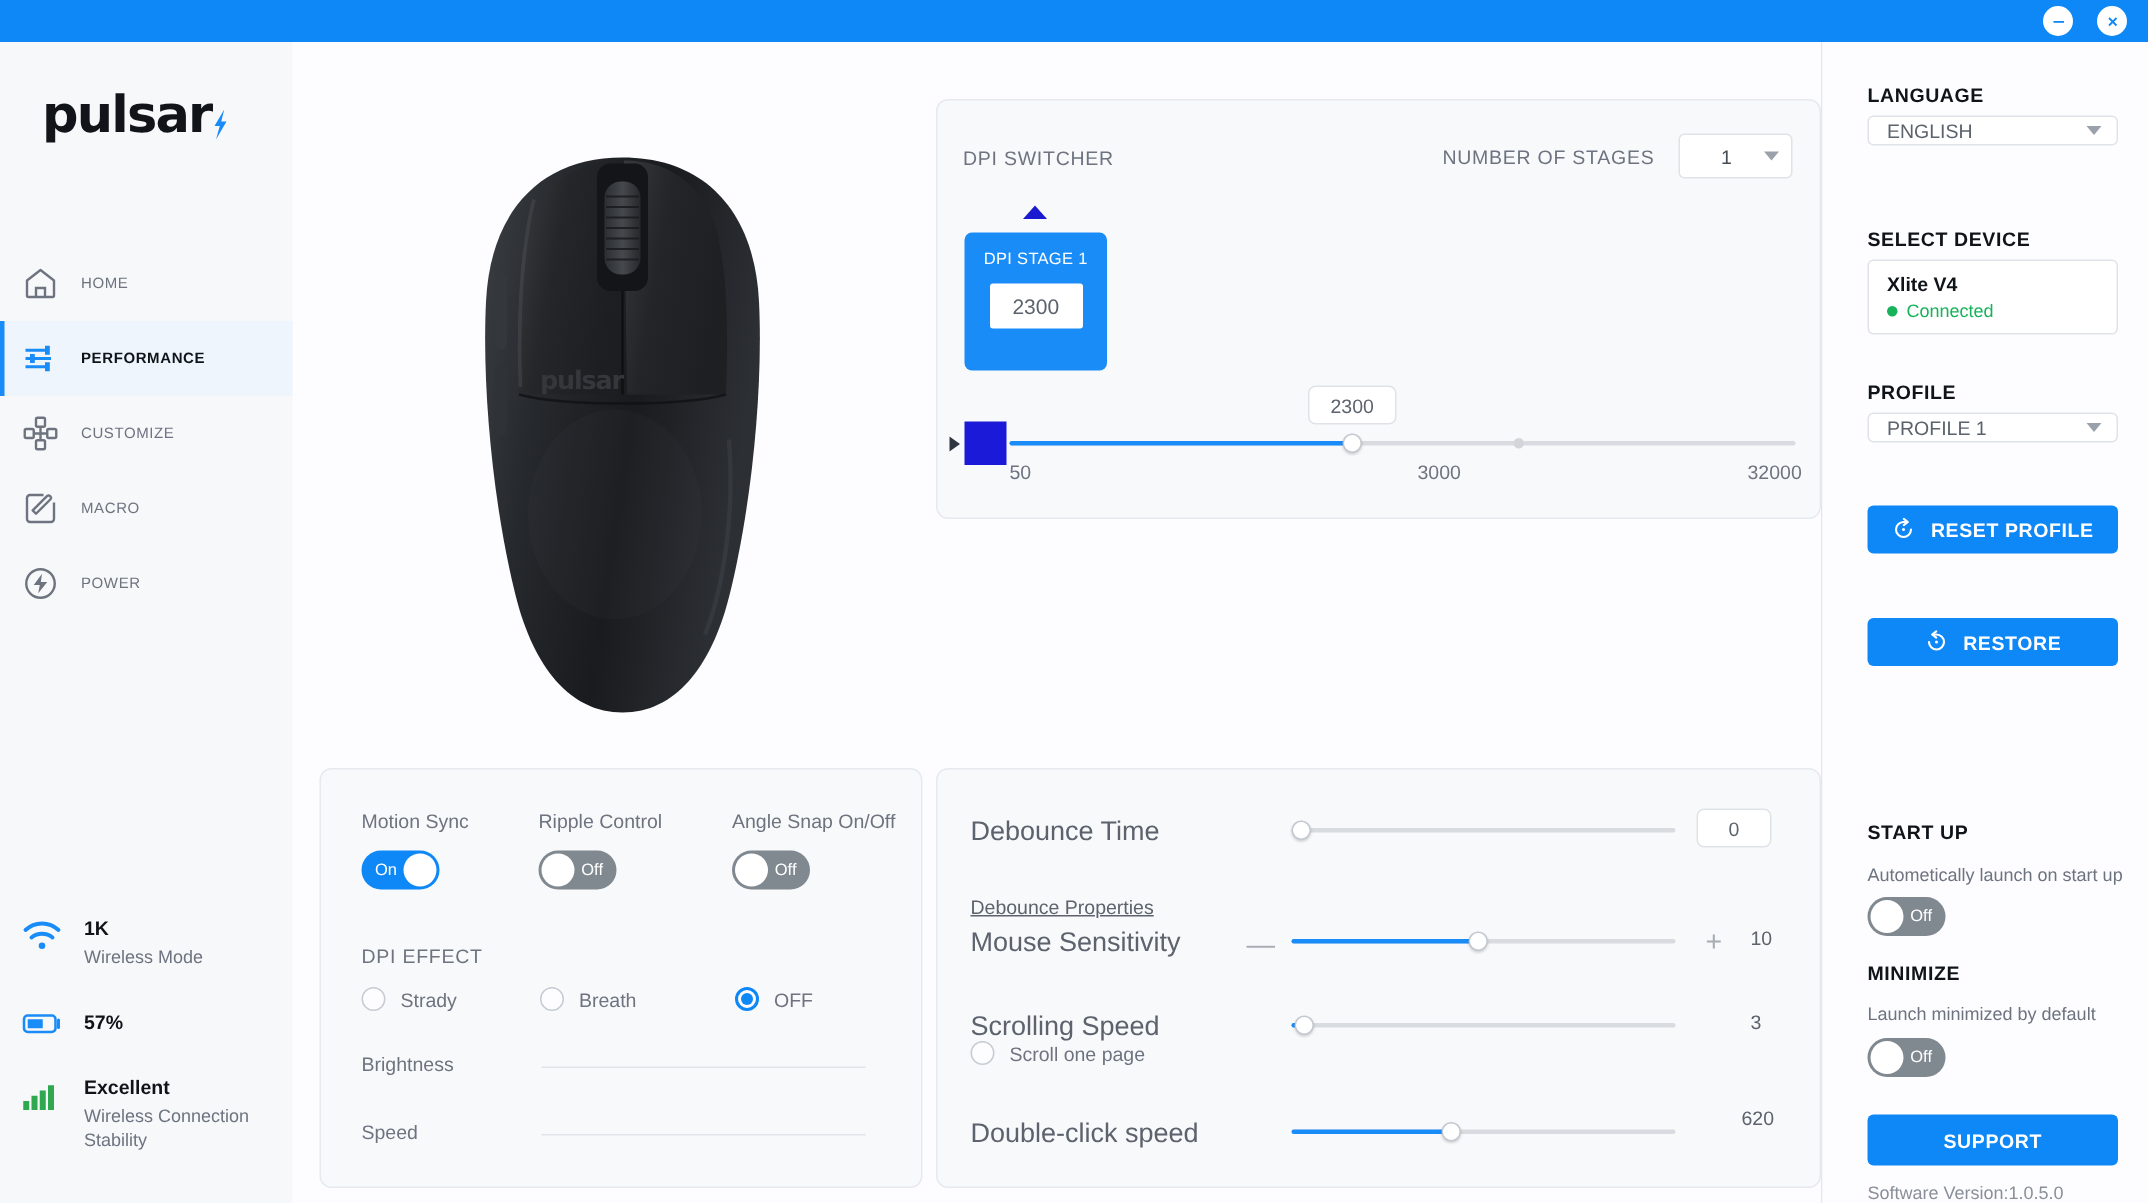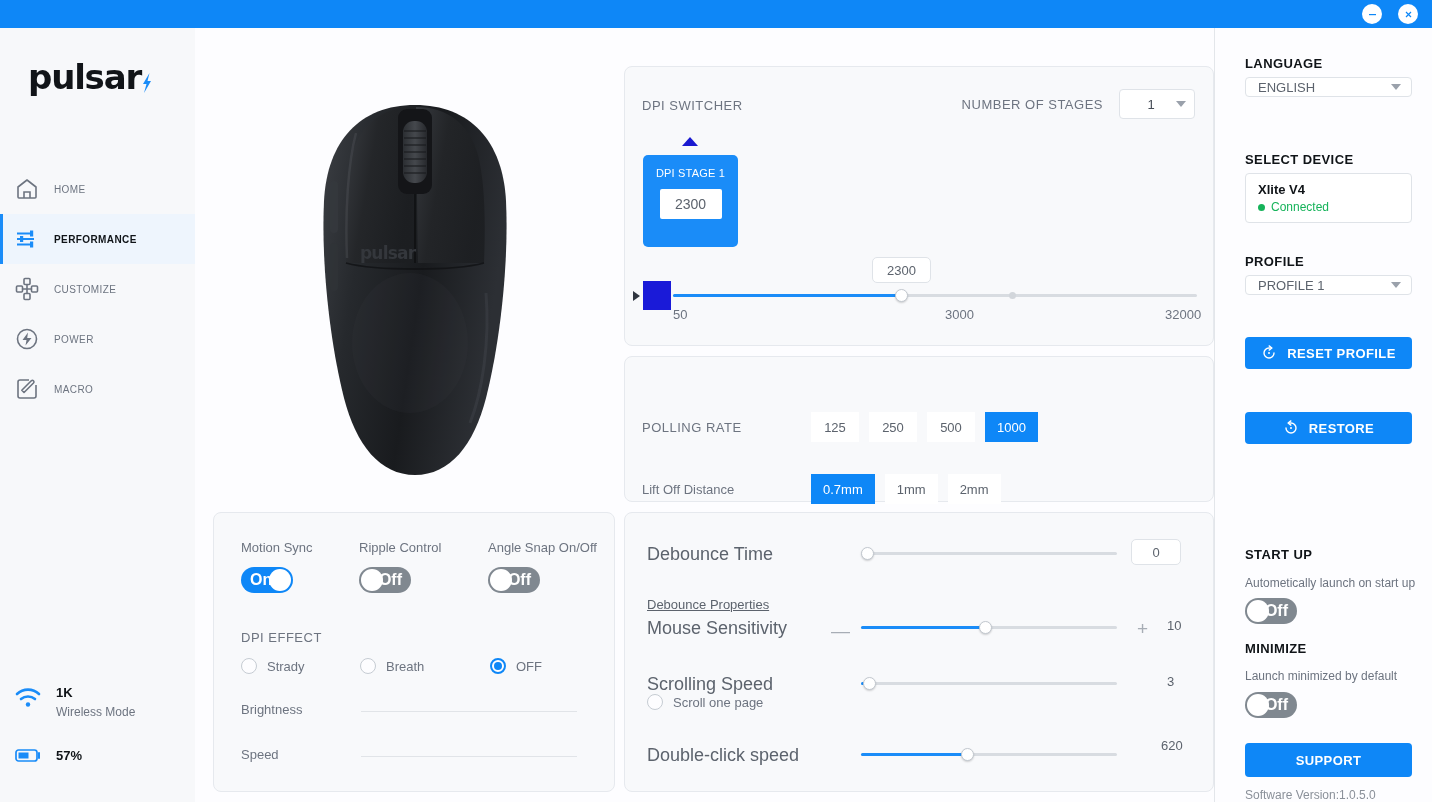--- a/index.html
+++ b/index.html
@@ -169,21 +169,21 @@
 
   
   .tog-col { position: absolute; }
   .tog-label { font-size: 13px; color: #6d7480; margin-bottom: 12px; }
   .toggle {
     width: 52px; height: 26px; border-radius: 13px; position: relative; cursor: pointer;
     display: flex; align-items: center;
   }
   .toggle.on  { background: #0e87f7; justify-content: flex-start; padding-left: 9px; }
   .toggle.off { background: #808890; justify-content: flex-end;  padding-right: 9px; }
-  .toggle .tog-txt { font-size: 16px; font-weight: bold; color: #fff; }
+  .toggle .tog-txt { font-size: 11px; font-weight: normal; color: #fff; }
   .toggle .tog-knob {
     position: absolute; width: 22px; height: 22px; border-radius: 50%; background: #fff; top: 2px;
   }
   .toggle.on  .tog-knob { right: 2px; }
   .toggle.off .tog-knob { left: 2px; }
 
   .radio-row { position: absolute; display: flex; align-items: center; gap: 10px; cursor: pointer; }
   .radio {
     width: 16px; height: 16px; border-radius: 50%; border: 1.5px solid #c6ccd3;
     display: flex; align-items: center; justify-content: center; background: #fdfdff;
@@ -284,33 +284,33 @@
           <rect x="10" y="17.5" width="6" height="6" rx="1" fill="none" stroke="#6d7480" stroke-width="1.6"></rect>
           <rect x="2.5" y="10" width="6" height="6" rx="1" fill="none" stroke="#6d7480" stroke-width="1.6"></rect>
           <rect x="17.5" y="10" width="6" height="6" rx="1" fill="none" stroke="#6d7480" stroke-width="1.6"></rect>
           <path d="M13 8.5 v9 M8.5 13 h9" stroke="#6d7480" stroke-width="1.6"></path>
         </svg>
         <span>CUSTOMIZE</span>
       </div>
 
       <div class="nav-item">
         <svg class="nav-ico" viewBox="0 0 26 26">
-          <circle cx="13" cy="13" r="9.5" fill="none" stroke="#6d7480" stroke-width="1.6"></circle>
-          <path d="M14 6.5 L8.5 14 H12.5 L11.5 19.5 L17.5 12 H13.2 Z" fill="#6d7480"></path>
-        </svg>
-        <span>POWER</span>
-      </div>
-
-      <div class="nav-item">
-        <svg class="nav-ico" viewBox="0 0 26 26">
           <path d="M4 6 a2 2 0 0 1 2 -2 h9 M22 12 v8 a2 2 0 0 1 -2 2 H6 a2 2 0 0 1 -2 -2 V12" fill="none" stroke="#6d7480" stroke-width="1.6"></path>
           <path d="M4 6 v6 M22 12 V9" fill="none" stroke="#6d7480" stroke-width="1.6"></path>
           <path d="M10 16.5 L19.5 7 a1.6 1.6 0 0 0 0 -2.2 a1.6 1.6 0 0 0 -2.2 0 L7.8 14.3 Z" fill="none" stroke="#6d7480" stroke-width="1.6" stroke-linejoin="round"></path>
         </svg>
         <span>MACRO</span>
+      </div>
+
+      <div class="nav-item">
+        <svg class="nav-ico" viewBox="0 0 26 26">
+          <circle cx="13" cy="13" r="9.5" fill="none" stroke="#6d7480" stroke-width="1.6"></circle>
+          <path d="M14 6.5 L8.5 14 H12.5 L11.5 19.5 L17.5 12 H13.2 Z" fill="#6d7480"></path>
+        </svg>
+        <span>POWER</span>
       </div>
     </div>
 
     <div class="status">
 
       <div class="status-row">
         <svg class="status-ico" viewBox="0 0 28 26">
           <path d="M3 9 a16 16 0 0 1 22 0" fill="none" stroke="#1a8cf8" stroke-width="2.6" stroke-linecap="round"></path>
           <path d="M7 14 a11 11 0 0 1 14 0" fill="none" stroke="#1a8cf8" stroke-width="2.6" stroke-linecap="round"></path>
           <circle cx="14" cy="19.5" r="2.2" fill="#1a8cf8"></circle>
@@ -323,20 +323,32 @@
 
       <div class="status-row" style="align-items:center;">
         <svg class="status-ico" viewBox="0 0 28 26">
           <rect x="2" y="8" width="21" height="11" rx="2.5" fill="none" stroke="#1a8cf8" stroke-width="1.7"></rect>
           <rect x="4.5" y="10.5" width="10" height="6" fill="#1a8cf8"></rect>
           <path d="M25 11 v5" stroke="#1a8cf8" stroke-width="2" stroke-linecap="round"></path>
         </svg>
         <div class="status-main">57%</div>
       </div>
 
+      <div class="status-row">
+        <svg class="status-ico" viewBox="0 0 28 26">
+          <rect x="1.5" y="17" width="4" height="6" fill="#2fa84f"></rect>
+          <rect x="7" y="13.5" width="4" height="9.5" fill="#2fa84f"></rect>
+          <rect x="12.5" y="10" width="4" height="13" fill="#2fa84f"></rect>
+          <rect x="18" y="6.5" width="4" height="16.5" fill="#2fa84f"></rect>
+        </svg>
+        <div>
+          <div class="status-main">Excellent</div>
+          <div class="status-sub">Wireless Connection Stability</div>
+        </div>
+      </div>
     </div>
   </div>
 
   <div class="main">
 
     <div class="mouse-wrap">
       <svg viewBox="0 0 250 400" width="250" height="400">
         <defs>
           <linearGradient id="gBody" x1="0" y1="0" x2="1" y2="0.3">
             <stop offset="0" stop-color="#3c3f44"></stop>
@@ -422,36 +434,20 @@
           <div class="tickdot" style="left:336px;"></div>
           <div class="knob" style="left:222px;"></div>
         </div>
 
         <div class="tick-label" style="left:48px; top:44px;">50</div>
         <div class="tick-label" style="left:320px; top:44px;">3000</div>
         <div class="tick-label" style="left:540px; top:44px;">32000</div>
       </div>
     </div>
 
-    <div class="panel" id="panel-polling">
-      <div class="row-label lbl-caps" style="top:63px;">POLLING RATE</div>
-      <div class="chip-row" id="polling-chips" style="left:186px; top:55px;">
-          <div class="chip">125</div>
-          <div class="chip">250</div>
-          <div class="chip">500</div>
-          <div class="chip sel">1000</div>
-        </div>
-
-      <div class="row-label" style="top:125px;">Lift Off Distance</div>
-      <div class="chip-row" id="lod-chips" style="left:186px; top:117px;">
-          <div class="chip sel">0.7mm</div>
-          <div class="chip">1mm</div>
-          <div class="chip">2mm</div>
-        </div>
-    </div>
 
     <div class="panel" id="panel-effects">
 
       <div class="tog-col" style="left:27px; top:27px;">
         <div class="tog-label">Motion Sync</div>
         <div class="toggle on">
           <span class="tog-txt">On</span>
           <span class="tog-knob"></span>
         </div>
       </div>

